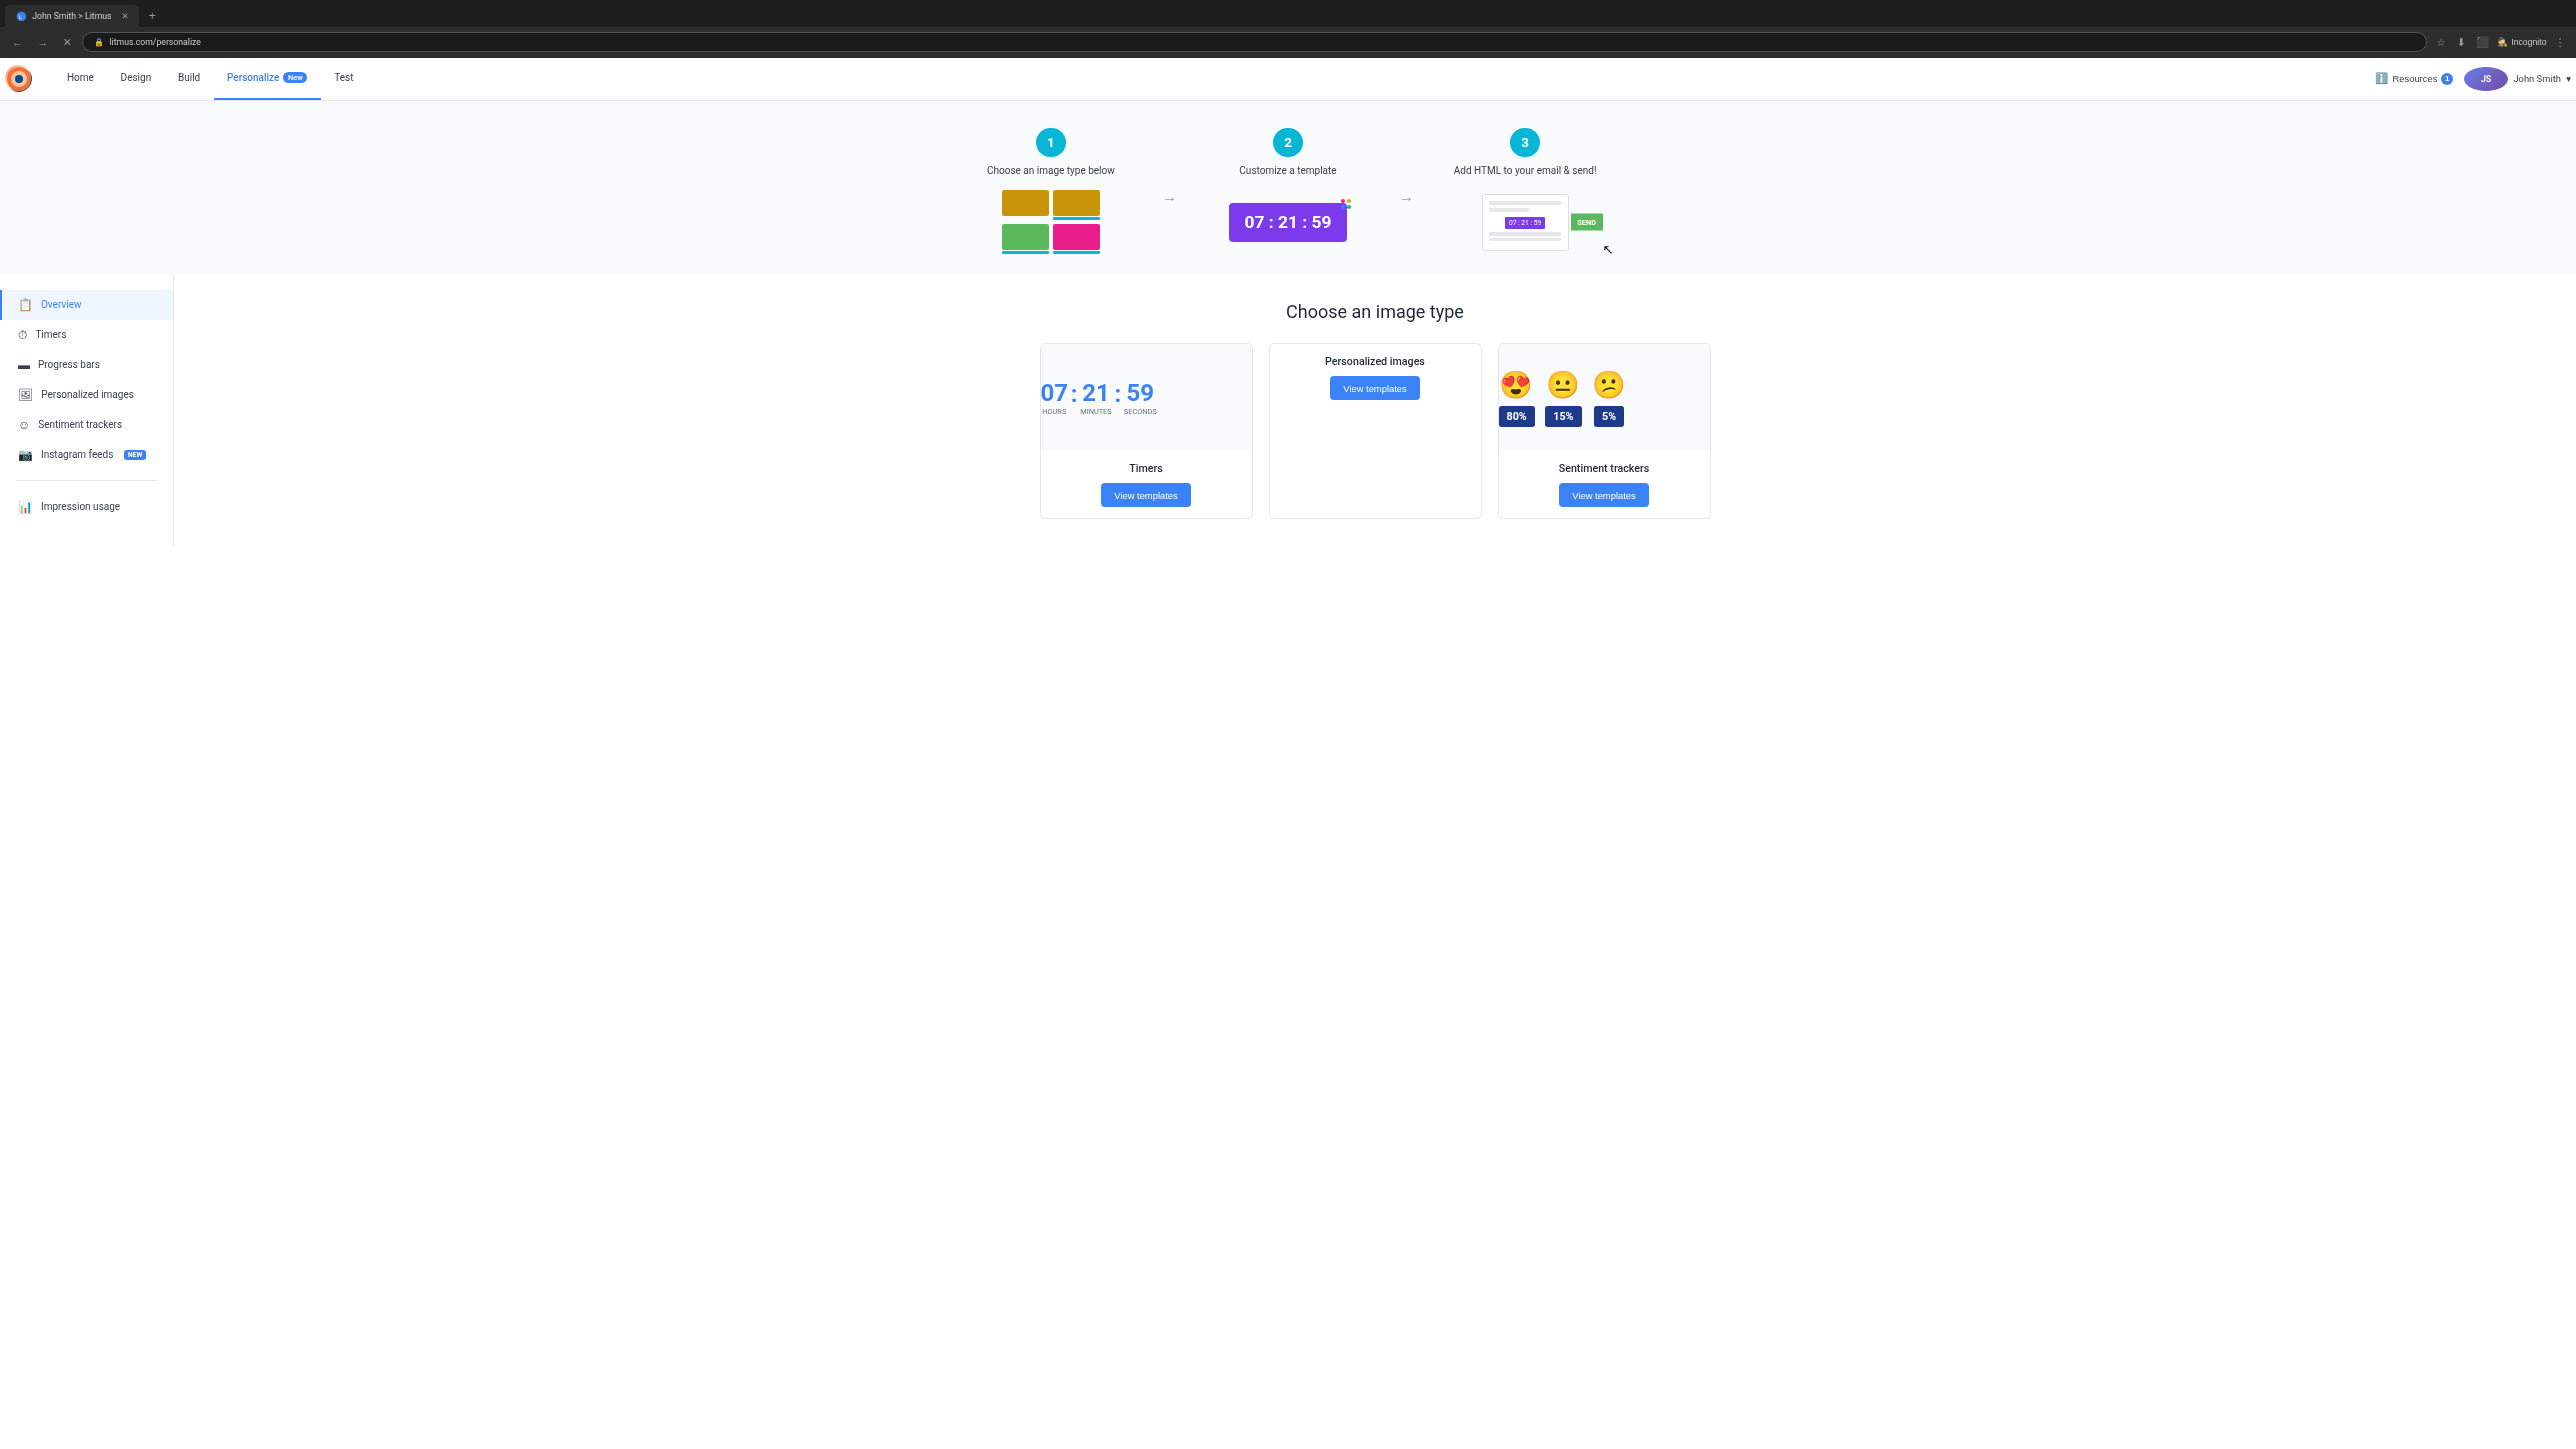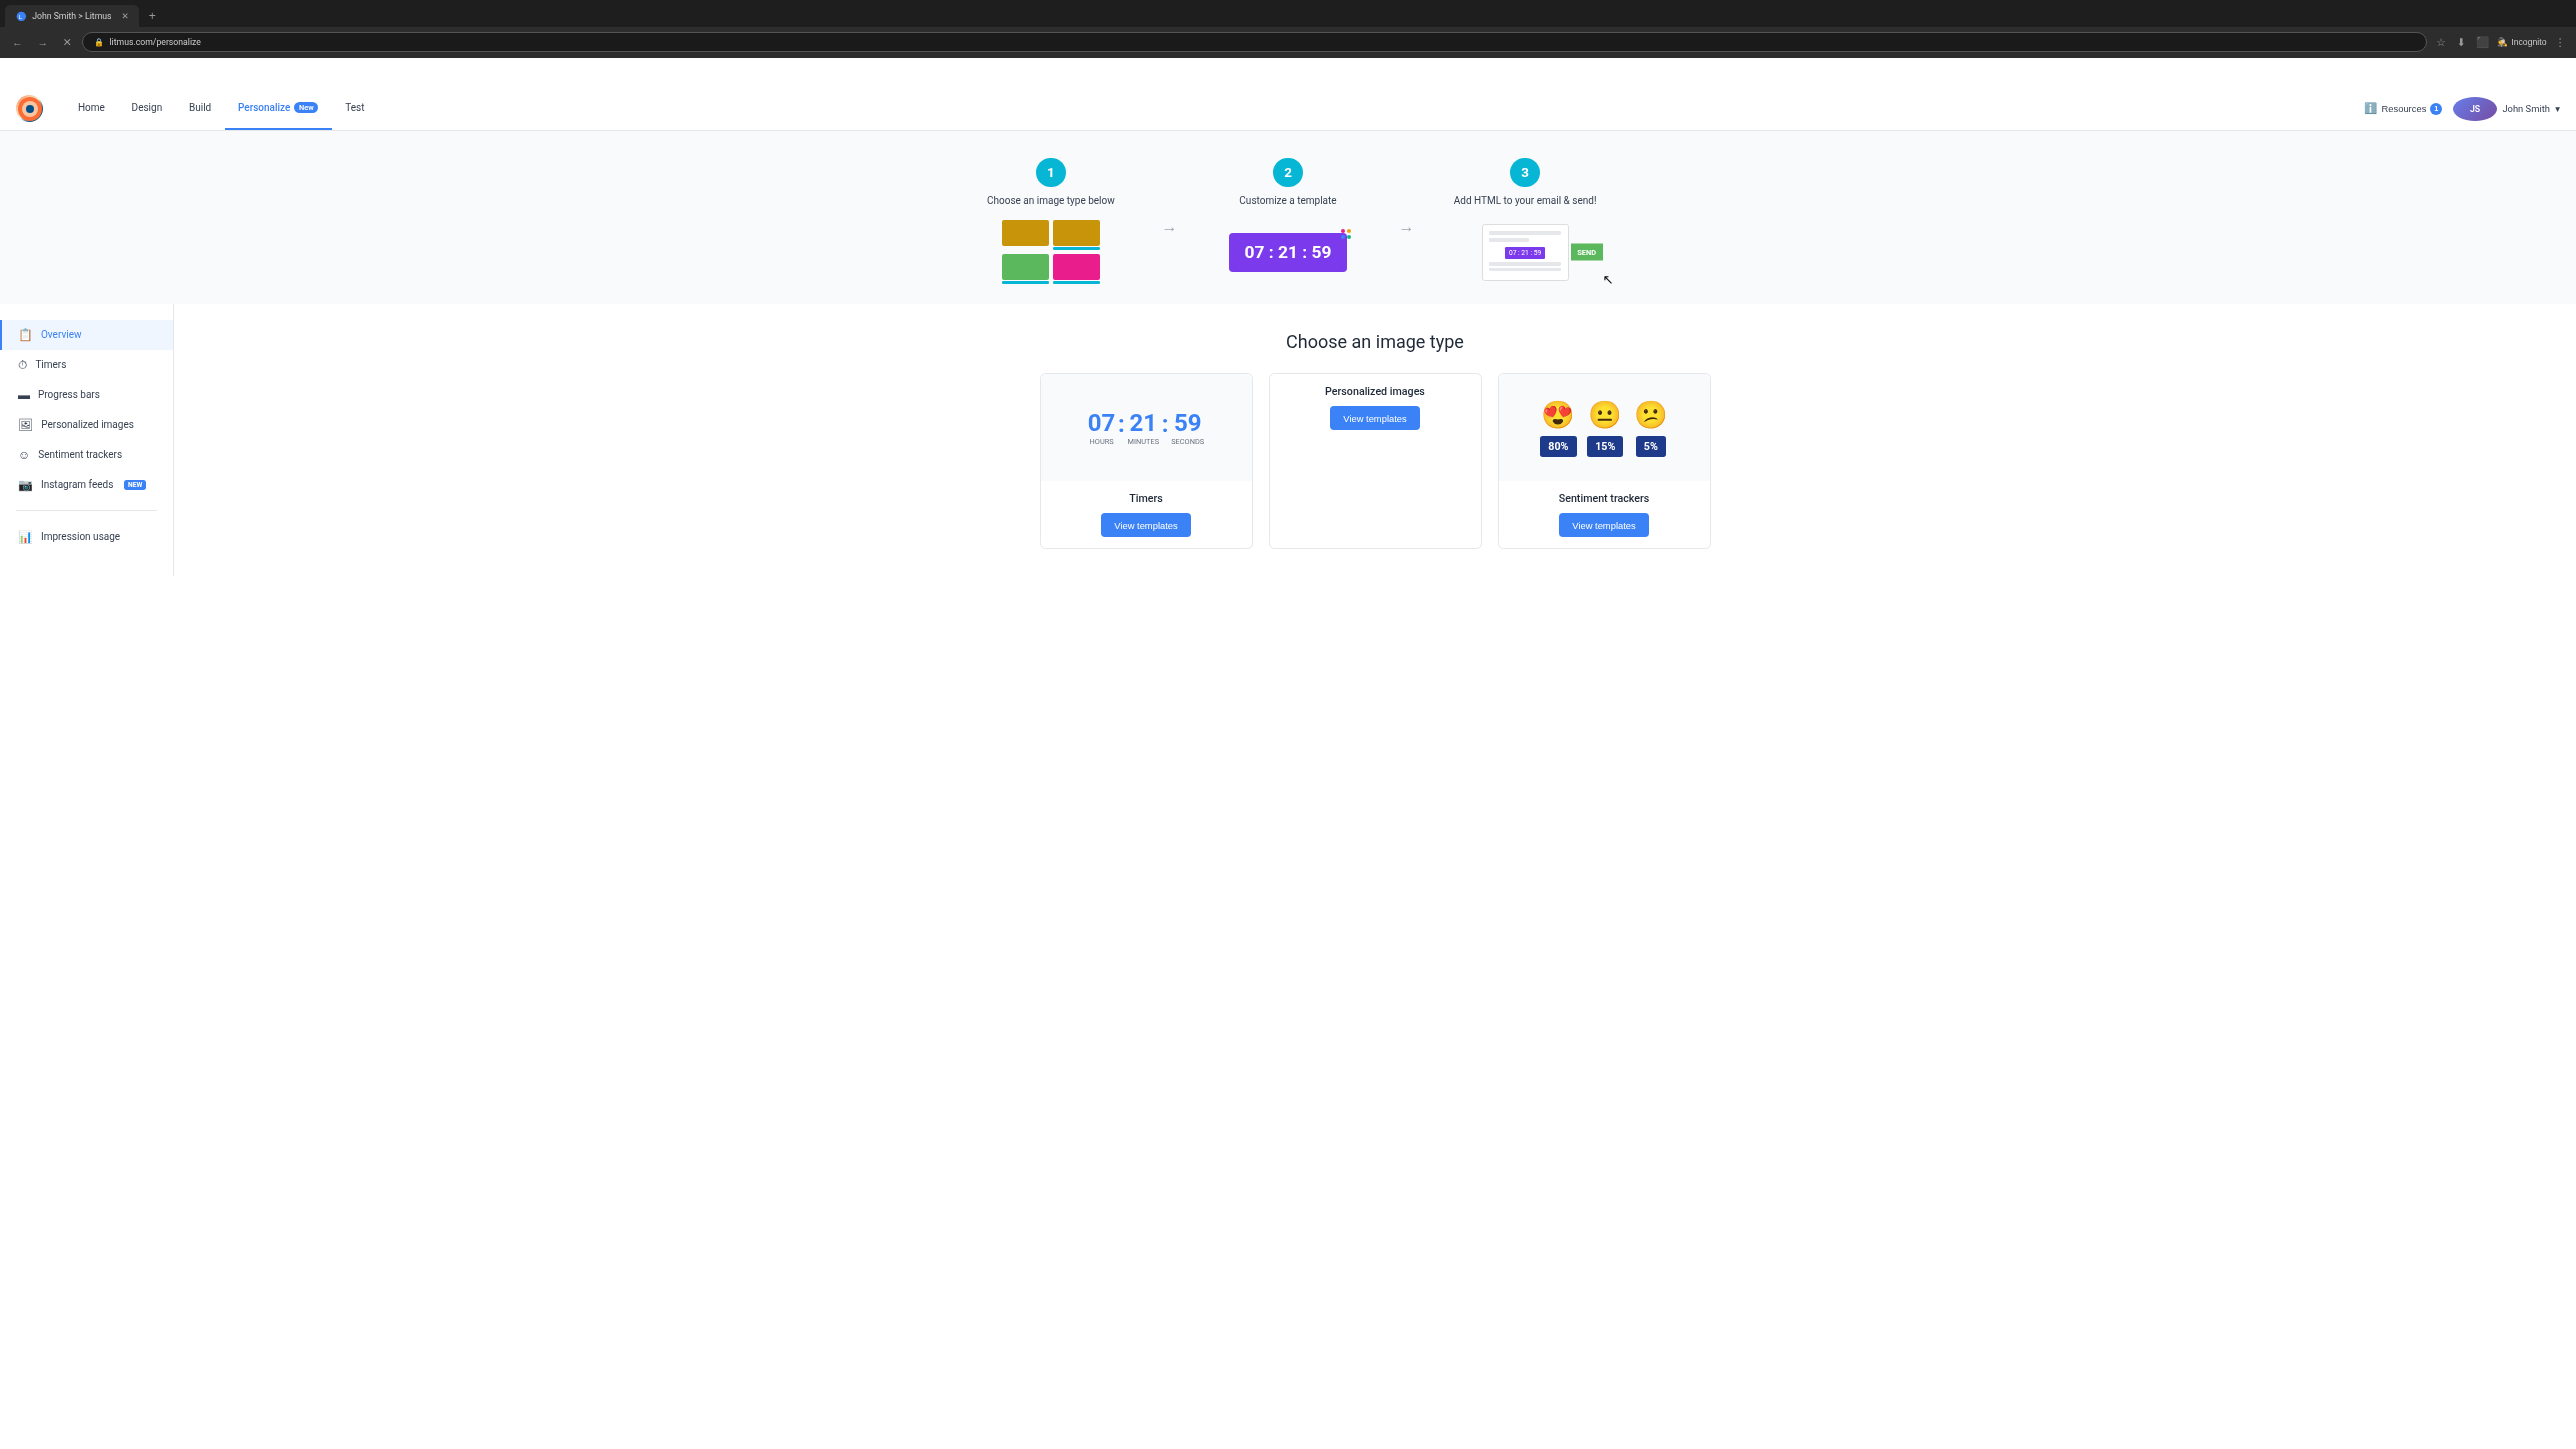--- a/index.html
+++ b/index.html
@@ -14,21 +14,21 @@
     .nav-btn { background: transparent; border: none; color: #999; font-size: 10.7px; cursor: pointer; padding: 2.7px 4px; border-radius: 2.7px; }
     .address-bar { flex: 1; background: #1a1a1a; border: 0.7px solid #555; border-radius: 13.4px; padding: 4px 10.7px; color: #ccc; font-size: 8.7px; display: flex; align-items: center; gap: 5.4px; }
     .toolbar-actions { display: flex; align-items: center; gap: 5.4px; color: #999; }
     .toolbar-action-btn { background: transparent; border: none; color: #999; cursor: pointer; font-size: 10.7px; padding: 2.7px; }
     .incognito-badge { background: transparent; border: none; color: #ccc; font-size: 8.7px; cursor: pointer; display: flex; align-items: center; gap: 2.7px; }
 
     
     .app { background: #fff; min-height: calc(100vh - 54px); }
 
     
-    .top-nav { background: #fff; border-bottom: 0.7px solid #e5e7eb; padding: 0 16px; display: flex; align-items: center; height: 43px; gap: 0; margin-top: 30px; }
+    .top-nav { background: #fff; border-bottom: 0.7px solid #e5e7eb; padding: 0 5px; display: flex; align-items: center; height: 43px; gap: 0; }
     .logo { width: 27px; height: 27px; border-radius: 50%; background: linear-gradient(135deg, #ff6b35, #f7c59f, #efefd0, #004e89, #1a936f); margin-right: 21.5px; flex-shrink: 0; display: flex; align-items: center; justify-content: center; overflow: hidden; }
     .logo svg { width: 24px; height: 24px; }
     .nav-links { display: flex; align-items: center; gap: 0; flex: 1; }
     .nav-link { padding: 0 13.4px; height: 43px; display: flex; align-items: center; color: #374151; font-size: 10px; text-decoration: none; border-bottom: 2px solid transparent; cursor: pointer; }
     .nav-link.active { color: #3b82f6; border-bottom-color: #3b82f6; font-weight: 500; }
     .nav-badge { background: #3b82f6; color: #fff; font-size: 7.4px; padding: 1.3px 4.7px; border-radius: 6.7px; margin-left: 4px; font-weight: 600; }
     .nav-right { display: flex; align-items: center; gap: 10.7px; margin-left: auto; }
     .resources-btn { display: flex; align-items: center; gap: 4px; color: #374151; font-size: 9.4px; cursor: pointer; border: none; background: transparent; }
     .resources-count { background: #3b82f6; color: #fff; font-size: 7.4px; width: 12px; height: 12px; border-radius: 50%; display: flex; align-items: center; justify-content: center; font-weight: 600; }
     .user-menu { display: flex; align-items: center; gap: 5.4px; cursor: pointer; color: #374151; font-size: 9.4px; }
@@ -43,21 +43,21 @@
     .sidebar-divider { height: 0.7px; background: #e5e7eb; margin: 10.7px 16px; }
 
     
     .content-area { flex: 1; display: flex; flex-direction: column; overflow: hidden; }
 
     
     .choose-section { padding: 27px 32px; text-align: center; }
     .choose-title { font-size: 18px; font-weight: 400; color: #1f2937; margin-bottom: 21.5px; }
     .cards-grid { display: grid; grid-template-columns: repeat(3, 1fr); gap: 16px; max-width: 671px; margin: 0 auto; }
     .card { background: #fff; border: 0.7px solid #e5e7eb; border-radius: 5.4px; padding: 0; overflow: hidden; }
-    .card-image { height: 107px; display: flex; align-items: center; justify-content: center; background: #f8fafc; position: relative; }
+    .card-image { height: 107px; display: flex; align-items: center; background: #f8fafc; position: relative; }
 
     
     .timer-display { display: flex; gap: 0; align-items: center; }
     .time-unit { display: flex; flex-direction: column; align-items: center; }
     .time-number { font-size: 24px; font-weight: 700; color: #3b82f6; }
     .time-label { font-size: 7.4px; color: #6b7280; text-transform: uppercase; }
     .time-colon { font-size: 24px; font-weight: 700; color: #3b82f6; margin: 0 2.7px; padding-bottom: 8px; }
 
     
     .personalized-banner { background: linear-gradient(135deg, #fbbf24, #f59e0b); border-radius: 5.4px; padding: 13.4px 21.5px; text-align: center; position: relative; }

